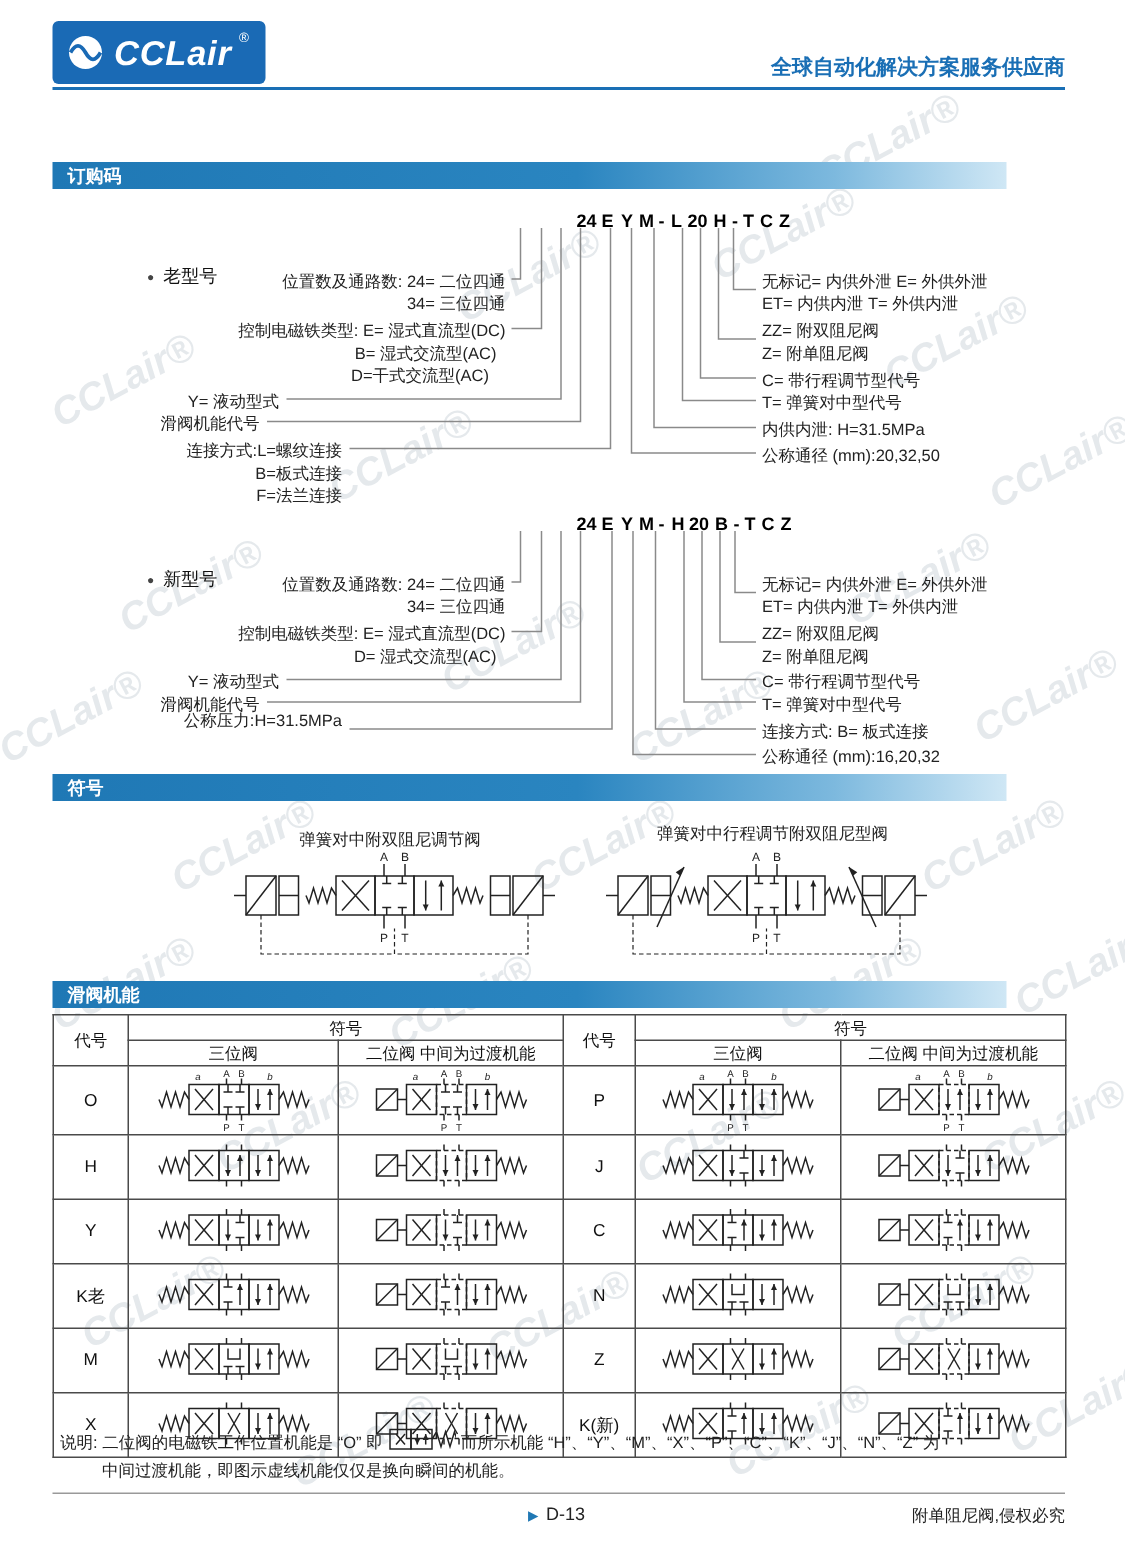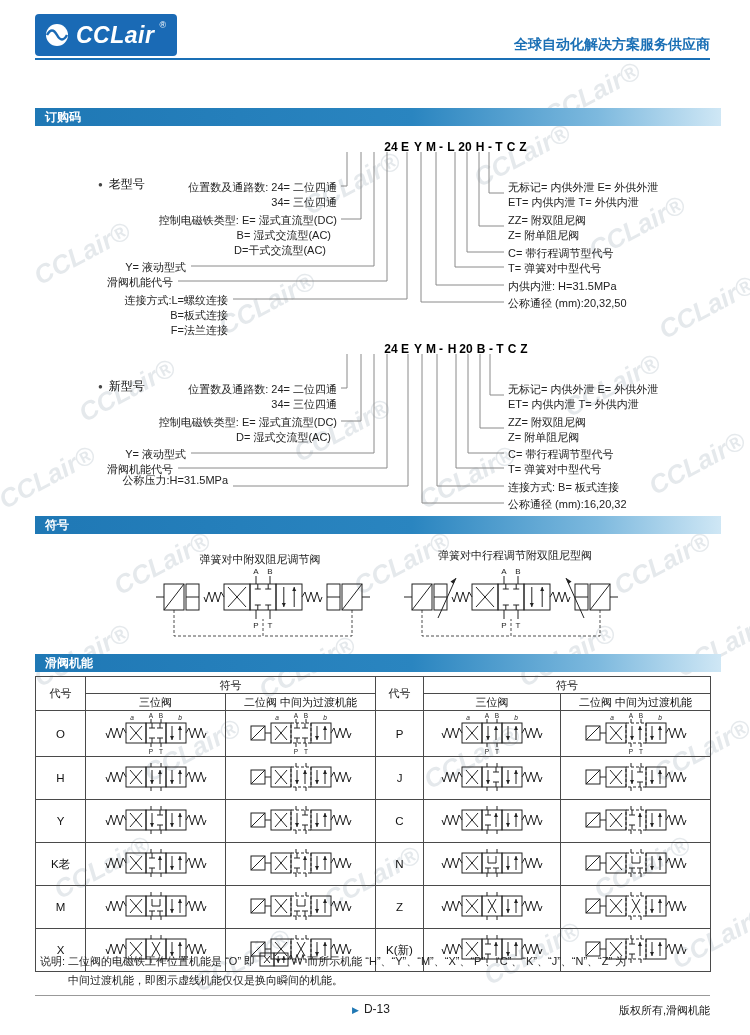--- a/index.html
+++ b/index.html
@@ -7,21 +7,21 @@
   body{background:#fff;font-family:"Liberation Sans",sans-serif;position:relative;overflow:hidden;}
   #page{position:absolute;inset:0;width:750px;height:1035px;}
   .watermark{position:absolute;font-style:italic;font-weight:bold;color:rgba(125,145,162,0.20);transform:rotate(-28deg);font-size:26px;white-space:nowrap;pointer-events:none;}
   
   .logo-box{position:absolute;left:35px;top:14px;width:142px;height:42px;background:#1a6ab5;border-radius:4px;display:flex;align-items:center;padding-left:8px;gap:5px;}
   .logo-text{color:#fff;font-size:23px;font-weight:bold;font-style:italic;letter-spacing:0.5px;}
   .logo-reg{color:#fff;font-size:9px;align-self:flex-start;margin-top:6px;}
   .tagline{position:absolute;right:40px;top:36px;font-size:14px;font-weight:bold;color:#1a6fb5;}
   .header-rule{position:absolute;left:35px;top:58px;width:675px;height:2px;background:#1a6fb5;}
   
-  .secbar{position:absolute;left:35px;width:686px;height:18px;color:#fff;font-size:12px;font-weight:bold;line-height:18px;padding-left:10px;
+  .secbar{position:absolute;left:35px;width:636px;height:18px;color:#fff;font-size:12px;font-weight:bold;line-height:18px;padding-left:10px;
     background:linear-gradient(90deg,#1f78b5 0%,#2a85c0 55%,#7db9de 82%,#cfe7f5 100%);}
   
   .model-label{position:absolute;left:98px;font-size:12px;color:#111;margin-top:42px;}
   .model-label .dot::before{content:"●";font-size:8px;color:#444;margin-right:6px;vertical-align:1px;}
   .code-layer{position:absolute;inset:0;pointer-events:none;margin-left:44px;}
   .code-tok{position:absolute;transform:translateX(-50%);font-size:12px;font-weight:bold;color:#000;white-space:nowrap;}
   .lbl{position:absolute;font-size:11px;color:#222;white-space:nowrap;}
   .rlbl{text-align:right;}
   #connectors{position:absolute;left:0;top:0;pointer-events:none;}
   #connectors polyline{fill:none;stroke:#8a8a8a;stroke-width:1;}
@@ -1085,15 +1085,15 @@
             <polygon points="23.799999999999997,10 27.799999999999997,10 25.799999999999997,6" fill="#222" stroke="none"></polygon>
             <polyline points="30,9.5 33,4.5 36,14.5 39,4.5 42,14.5 45,4.5 48,14.5 50,9.5" fill="none"></polyline>
           </g>
         </svg></span>
     <span>而所示机能 “H”、“Y”、“M”、“X”、“P”、“C”、“K”、“J”、“N”、“Z” 为</span>
     <div class="note-line2">中间过渡机能，即图示虚线机能仅仅是换向瞬间的机能。</div>
   </div>
 
   <div class="footer-rule"></div>
   <div class="page-marker"><span class="tri">▶</span><span>D-13</span></div>
-  <div class="copyright">版权所有,滑阀机能</div>
+  <div class="copyright">附单阻尼阀,侵权必究</div>
 
 </div>
 
 </body></html>

